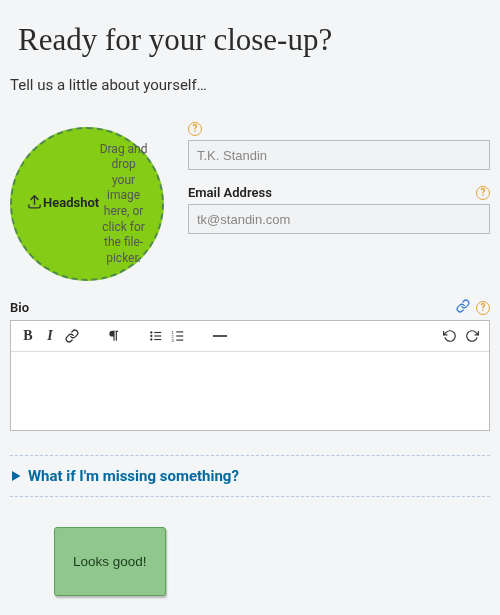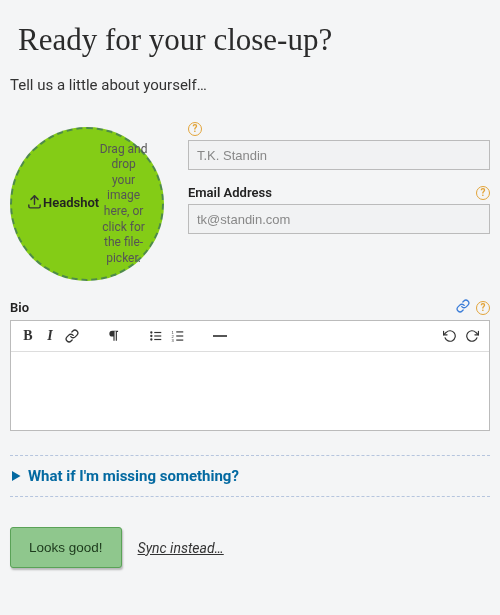--- a/index.html
+++ b/index.html
@@ -169,24 +169,25 @@
     display: flex;
     align-items: center;
     gap: 16px;
   }
   .primary-btn {
     background: #8fc78d;
     border: 1px solid #5aa257;
     color: #1d3a1c;
     font-size: 13.5px;
     font-weight: 500;
-    padding: 12px 18px;
+    padding: 26px 18px;
     border-radius: 3px;
     cursor: pointer;
     box-shadow: 1px 2px 2px rgba(0,0,0,0.25);
+    margin-left: 44px;
   }
   .sync-link {
     font-style: italic;
     color: #333;
     text-decoration: underline;
     font-size: 14px;
     cursor: pointer;
   }
   .label-icons { display: inline-flex; align-items: center; gap: 4px; }
 </style>
@@ -307,14 +308,13 @@
     <div class="editor-body" contenteditable="true" style=""></div>
   </div>
 </div>
 
 <details class="faq">
   <summary>What if I'm missing something?</summary>
 </details>
 
 <div class="actions">
   <button class="primary-btn">Looks good!</button>
-  <a class="sync-link">Sync instead…</a>
 </div>
 
 </body></html>

